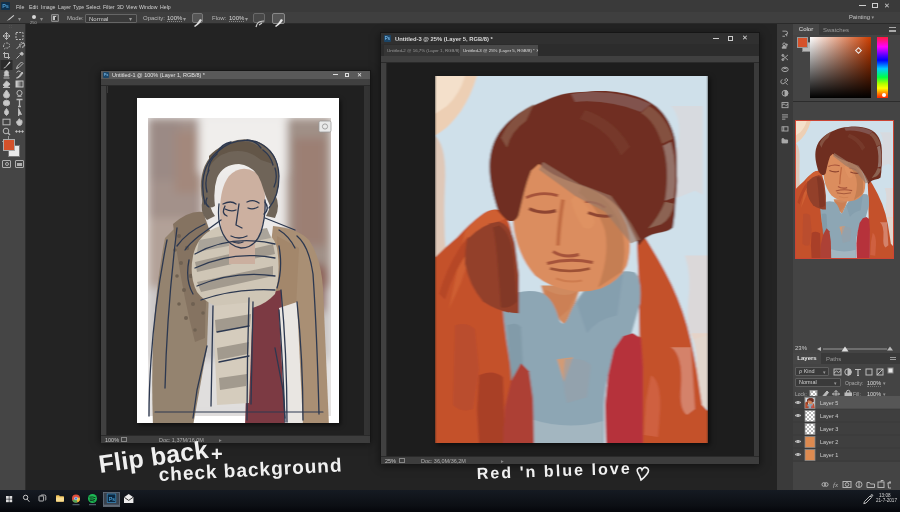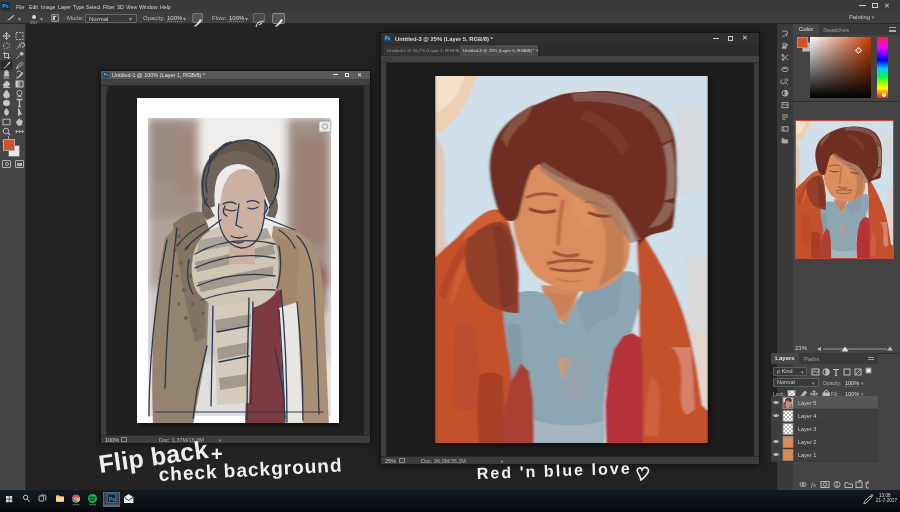--- a/index.html
+++ b/index.html
@@ -335,21 +335,21 @@
     <div class="abs" style="left:2px;top:243px;font-size:6px;color:#ccc;">23%</div>
     <svg class="abs" style="left:22px;top:243px;" width="80" height="8" viewBox="0 0 80 8">
       <path d="M2 4 l4 -2 v4 z" fill="#bbb"></path>
       <rect x="8" y="3.4" width="64" height="1.2" fill="#8a8a8a"></rect>
       <path d="M30 1.5 l3.5 5 h-7 z" fill="#ddd"></path>
       <path d="M72 5.5 l3 -4 l3 4 z" fill="#bbb"></path>
     </svg>
     <div class="abs" style="left:0;top:250.5px;width:107px;height:1px;background:#2e2e2e;"></div>
   </div>
 
-  <div id="layerspanel" class="abs" style="left:771px;top:353px;width:107px;height:137px;">
+  <div id="layerspanel" class="abs" style="left:793px;top:353px;width:107px;height:137px;">
 
     <div class="abs" style="left:0;top:0;width:107px;height:11px;background:#3a3a3a;"></div>
     <div class="abs" style="left:0;top:0;width:28px;height:11px;background:#464646;font-size:6px;color:#e6e6e6;text-align:center;line-height:11px;font-weight:bold;">Layers</div>
     <div class="abs" style="left:33px;top:2.5px;font-size:6px;color:#999;">Paths</div>
     <div class="abs" style="left:97px;top:4px;width:6px;height:1px;background:#999;box-shadow:0 2px 0 #999;"></div>
 
     <div class="abs" style="left:2px;top:14px;width:34px;height:9px;background:#3a3a3a;border:1px solid #5e5e5e;border-radius:1px;font-size:5.5px;color:#ccc;padding-left:3px;">ρ Kind</div>
     <span class="abs" style="left:30px;top:16px;color:#999;font-size:5px;">▾</span>
     <svg class="abs" style="left:40px;top:13.5px;" width="62" height="10" viewBox="0 0 62 10">
       <g fill="none" stroke="#bbb" stroke-width="1">

